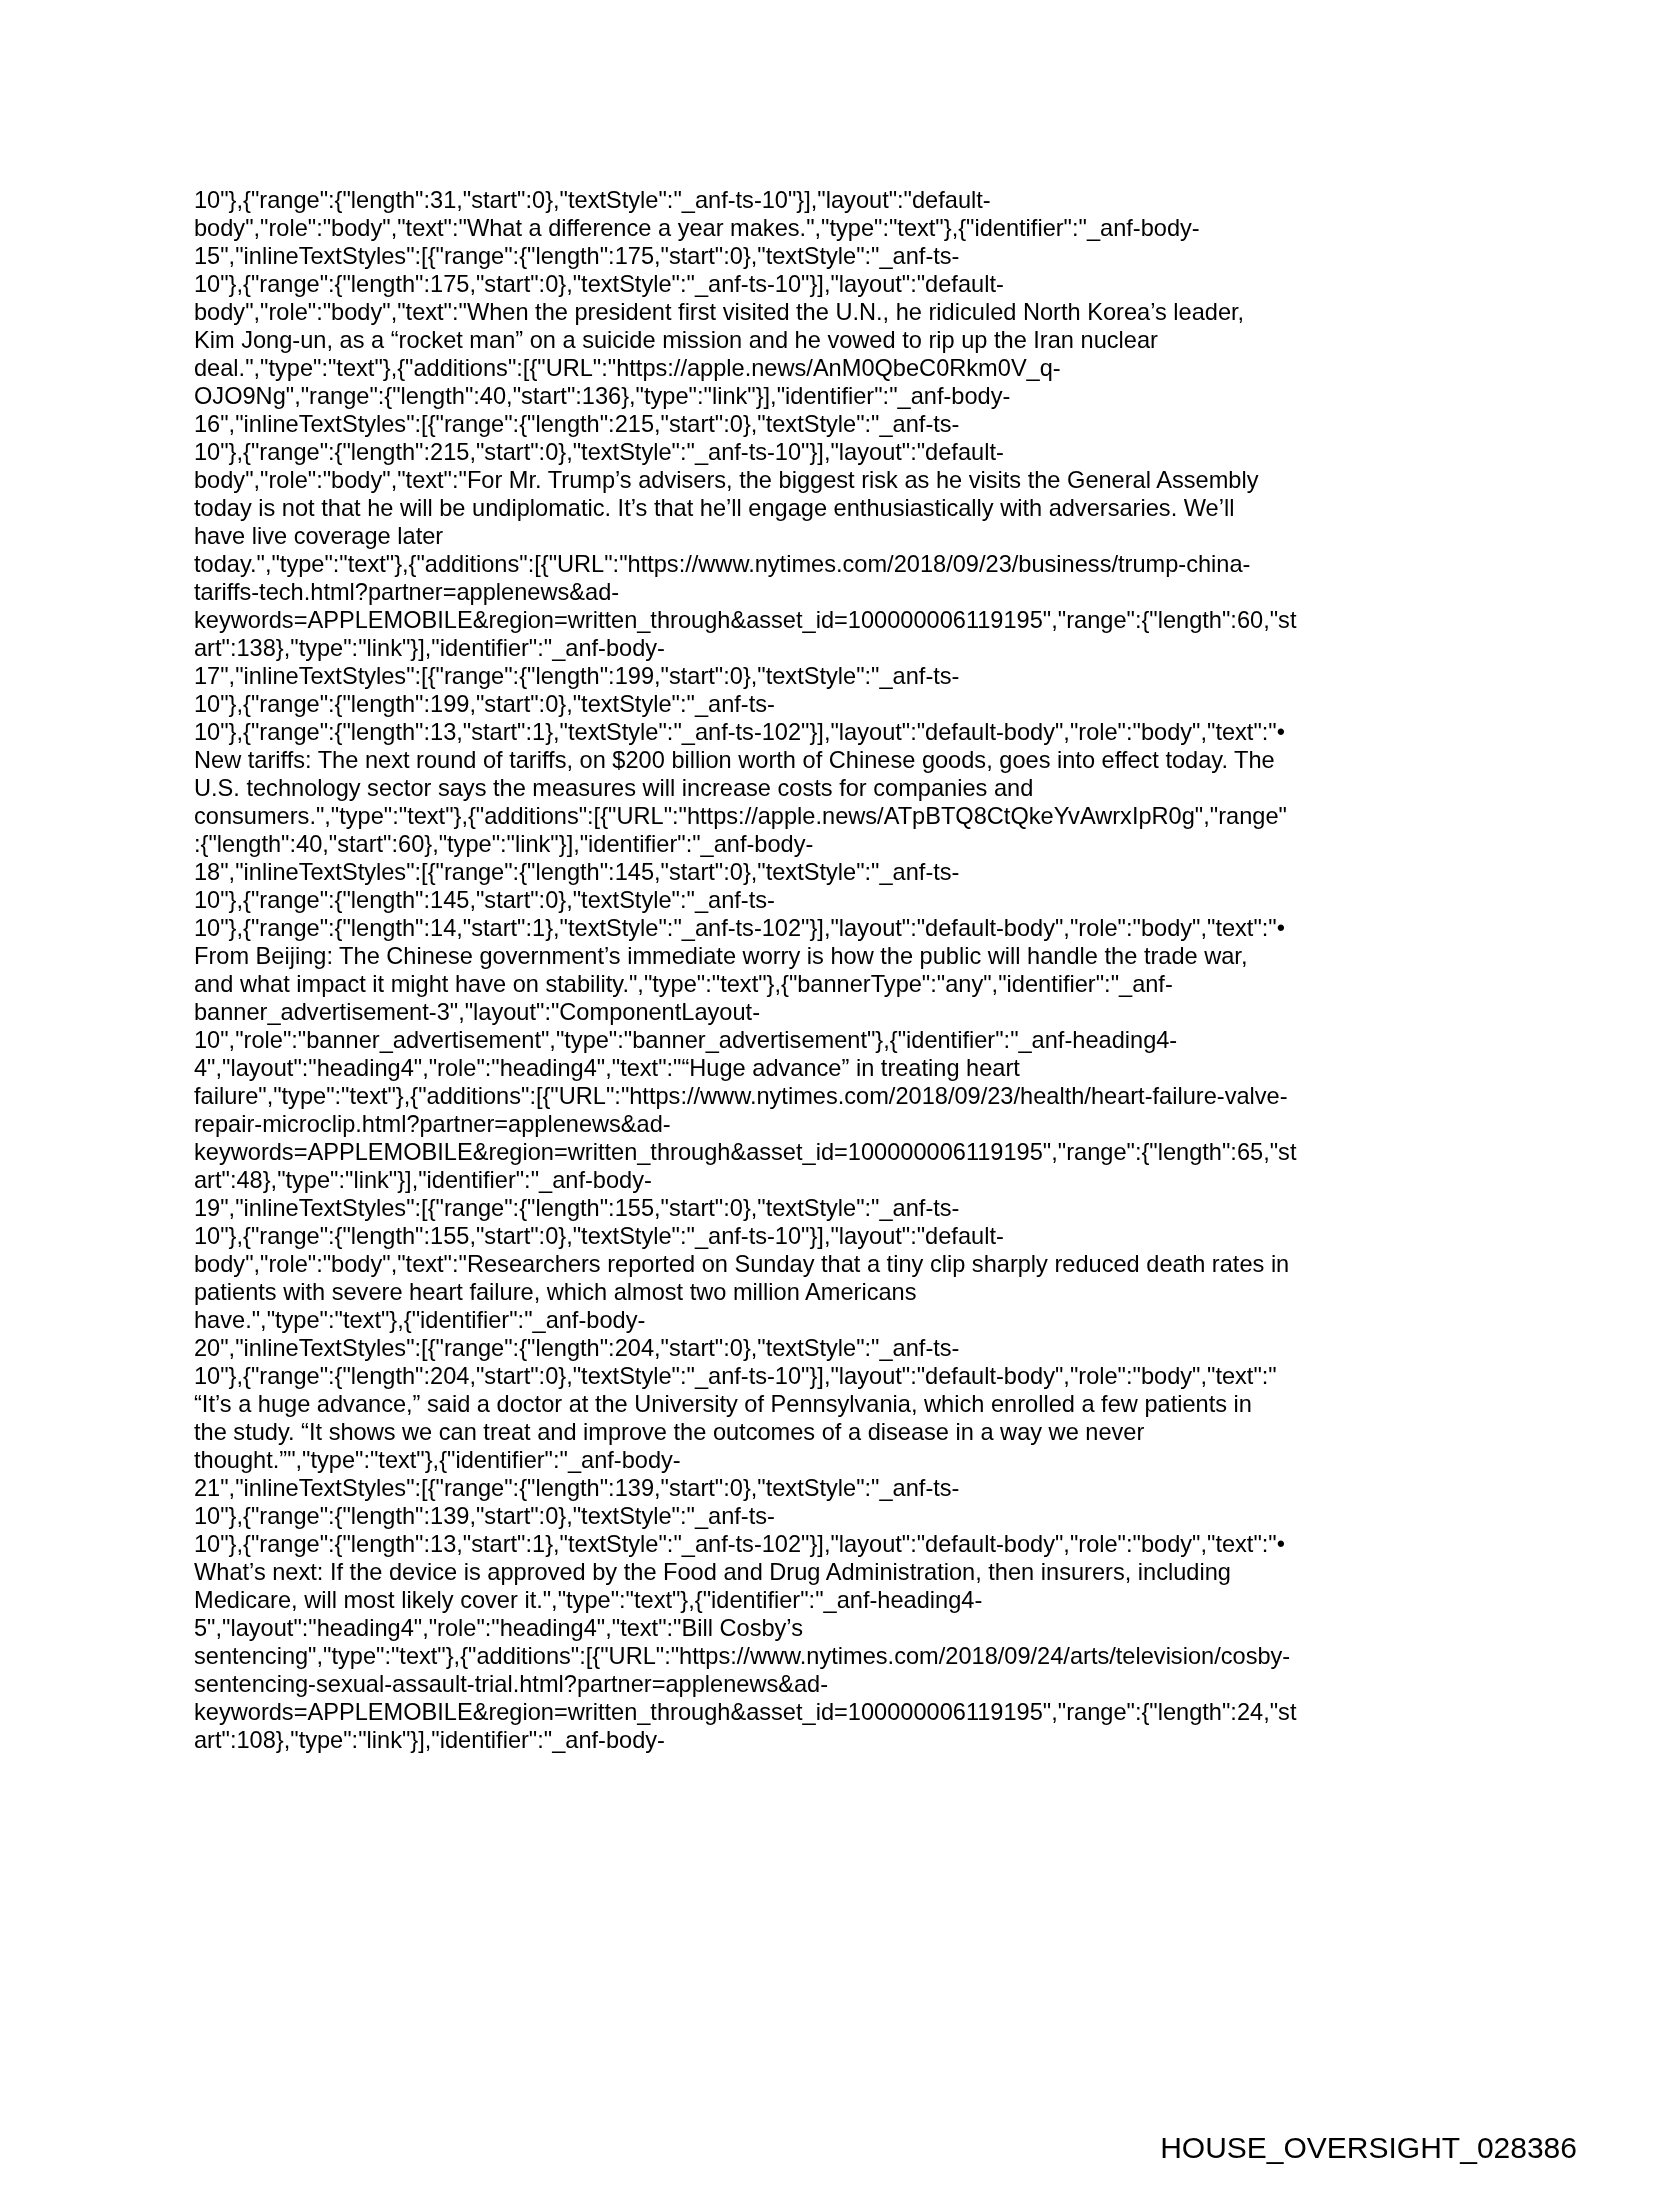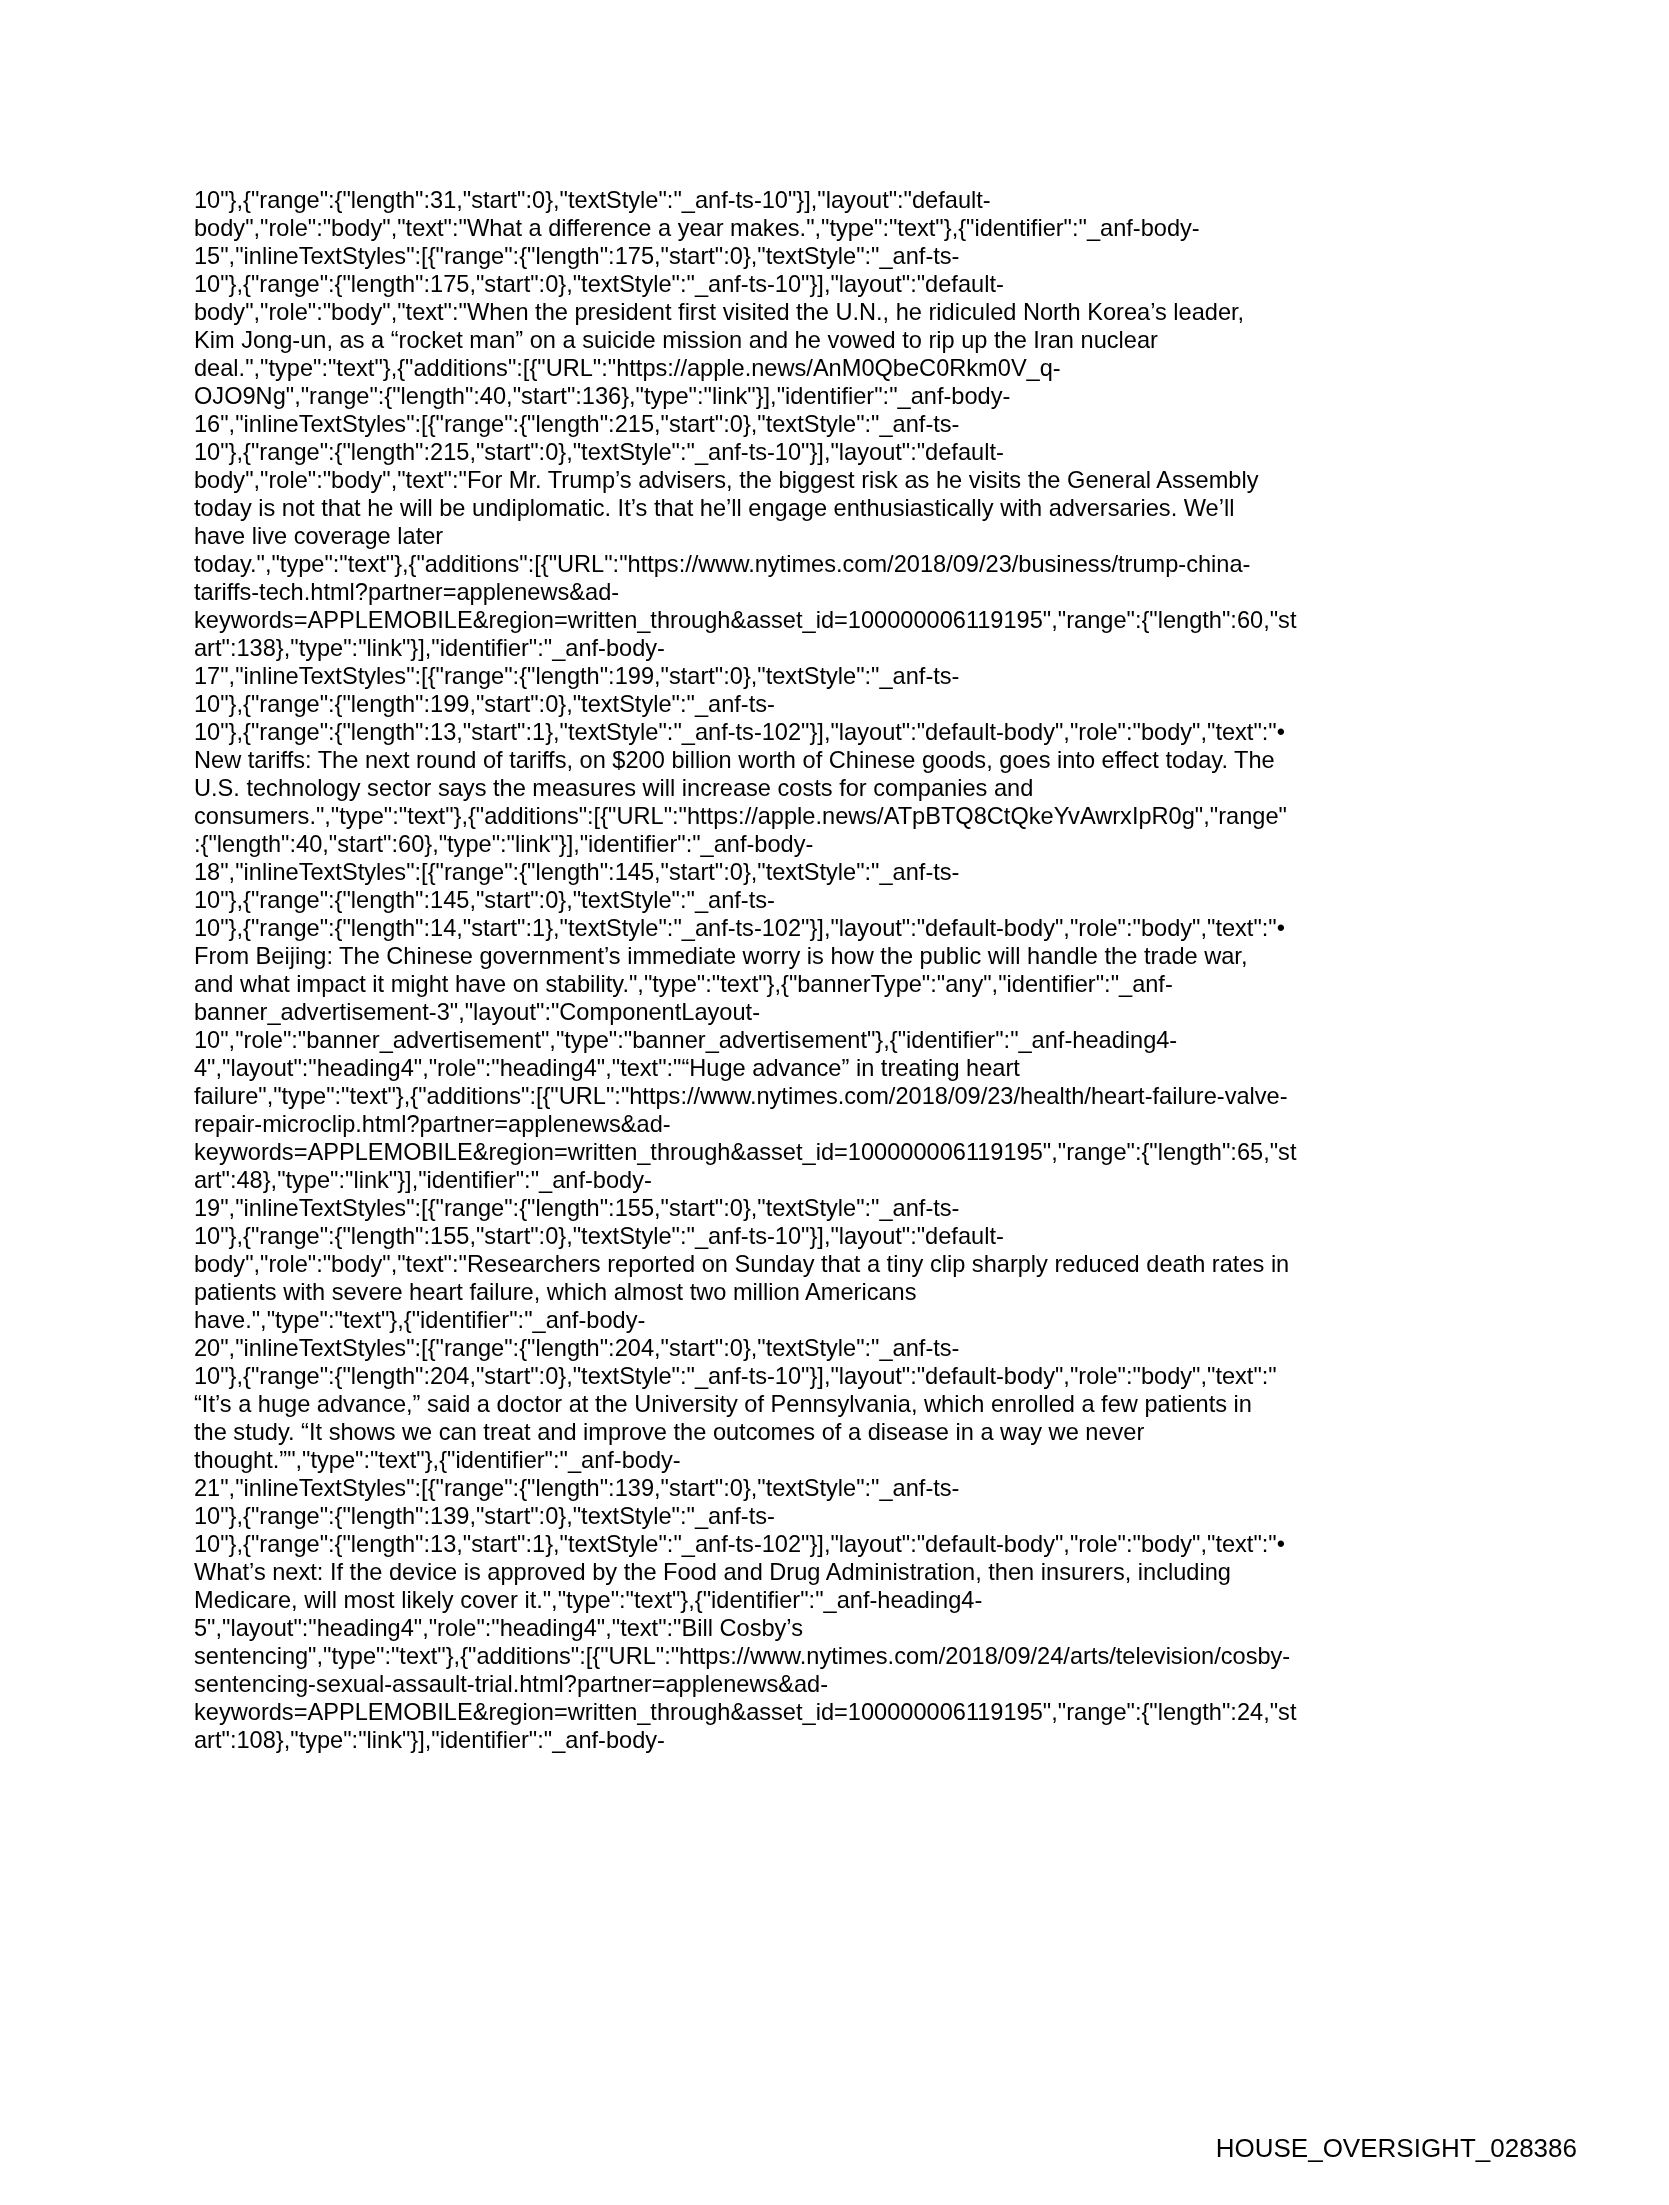--- a/index.html
+++ b/index.html
@@ -24,21 +24,21 @@
     font-size: 23.6px;
     line-height: 28px;
     white-space: pre;
     letter-spacing: 0px;
     color: #000000;
   }
   .bates-footer {
     position: absolute;
     top: 2133px;
     right: 92px;
-    font-size: 26px;
+    font-size: 30px;
     line-height: 30px;
     color: #000000;
     white-space: nowrap;
   }
 </style>
 </head>
 <body>
 
 <div class="page">
   <div class="doc-text">10"},{"range":{"length":31,"start":0},"textStyle":"_anf-ts-10"}],"layout":"default-

